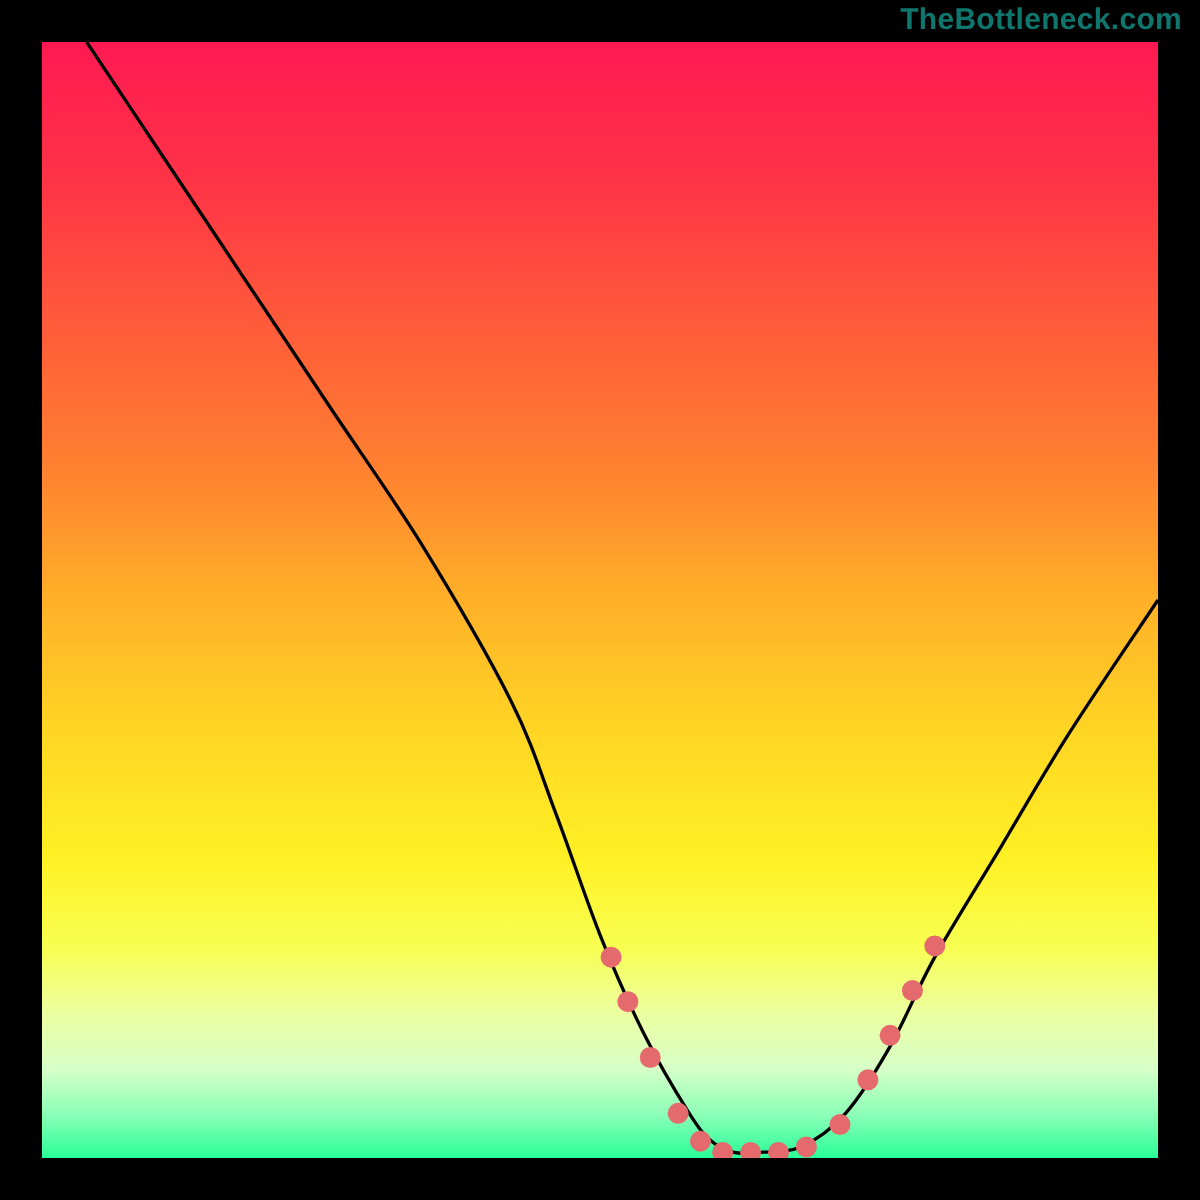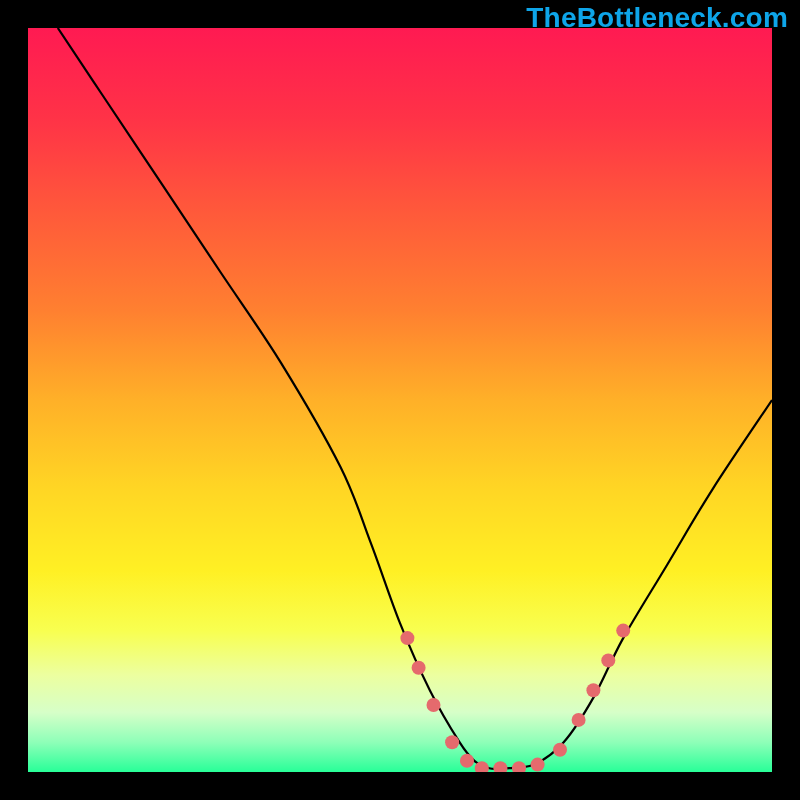--- a/index.html
+++ b/index.html
@@ -26,22 +26,22 @@
     overflow: hidden;
   }
   .gradient-bg {
     position: absolute;
     inset: 0;
   }
   .watermark {
     position: absolute;
     top: 2px;
     right: 12px;
-    color: #0ea5e9;
-    font-size: 28px;
+    color: #0f766e;
+    font-size: 20px;
     font-weight: 600;
     letter-spacing: 0.2px;
     user-select: none;
   }
   svg.curve {
     position: absolute;
     inset: 0;
   }
   .dot {
     fill: #e56a6d;

